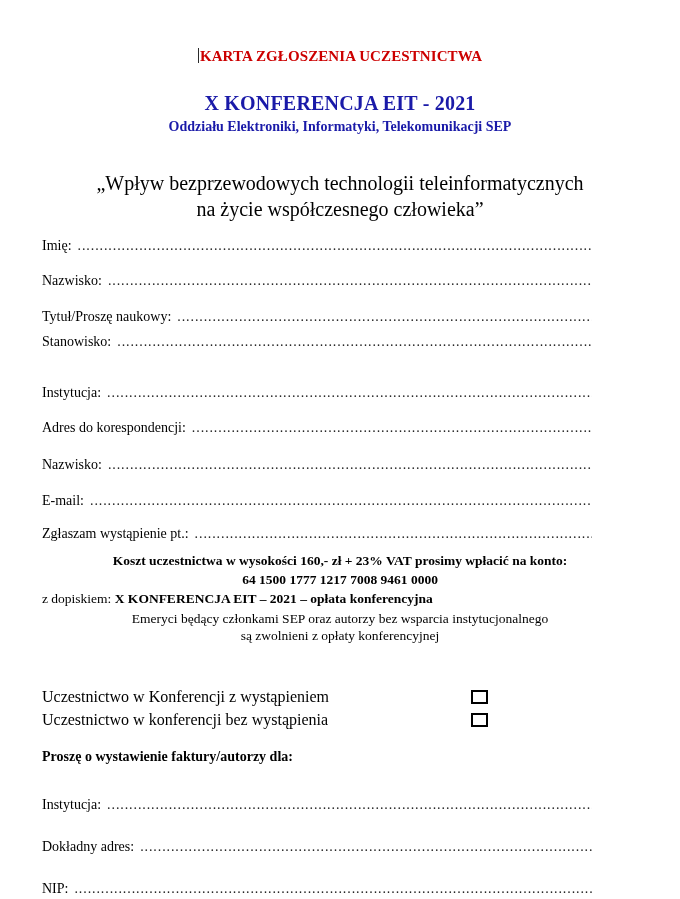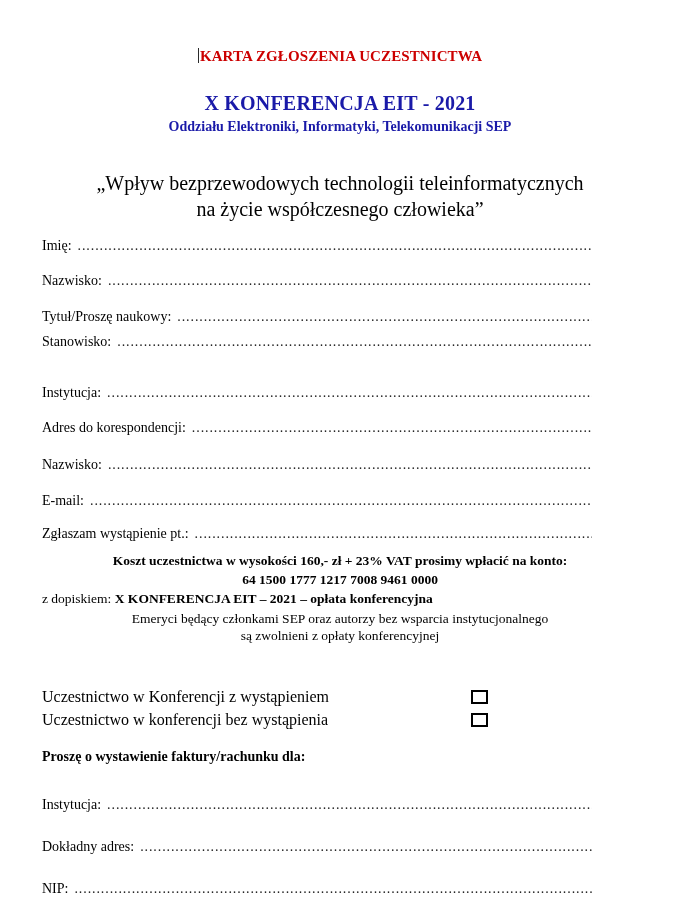--- a/index.html
+++ b/index.html
@@ -226,21 +226,21 @@
     <span class="chk-label">Uczestnictwo w Konferencji z wystąpieniem</span>
     <span class="chk-spacer"></span>
     <span class="chk-box"></span>
   </div>
   <div class="chk-row" style="top:704px">
     <span class="chk-label">Uczestnictwo w konferencji bez wystąpienia</span>
     <span class="chk-spacer"></span>
     <span class="chk-box"></span>
   </div>
 
-  <div class="invoice-heading">Proszę o wystawienie faktury/rachunku dla:</div>
+  <div class="invoice-heading">Proszę o wystawienie faktury/autorzy dla:</div>
 
   <div class="field-row" style="top:790px">
     <span class="field-label">Instytucja:</span>
     <span class="dots"></span>
   </div>
   <div class="field-row" style="top:832px">
     <span class="field-label">Dokładny adres:</span>
     <span class="dots"></span>
   </div>
   <div class="field-row" style="top:874px">

